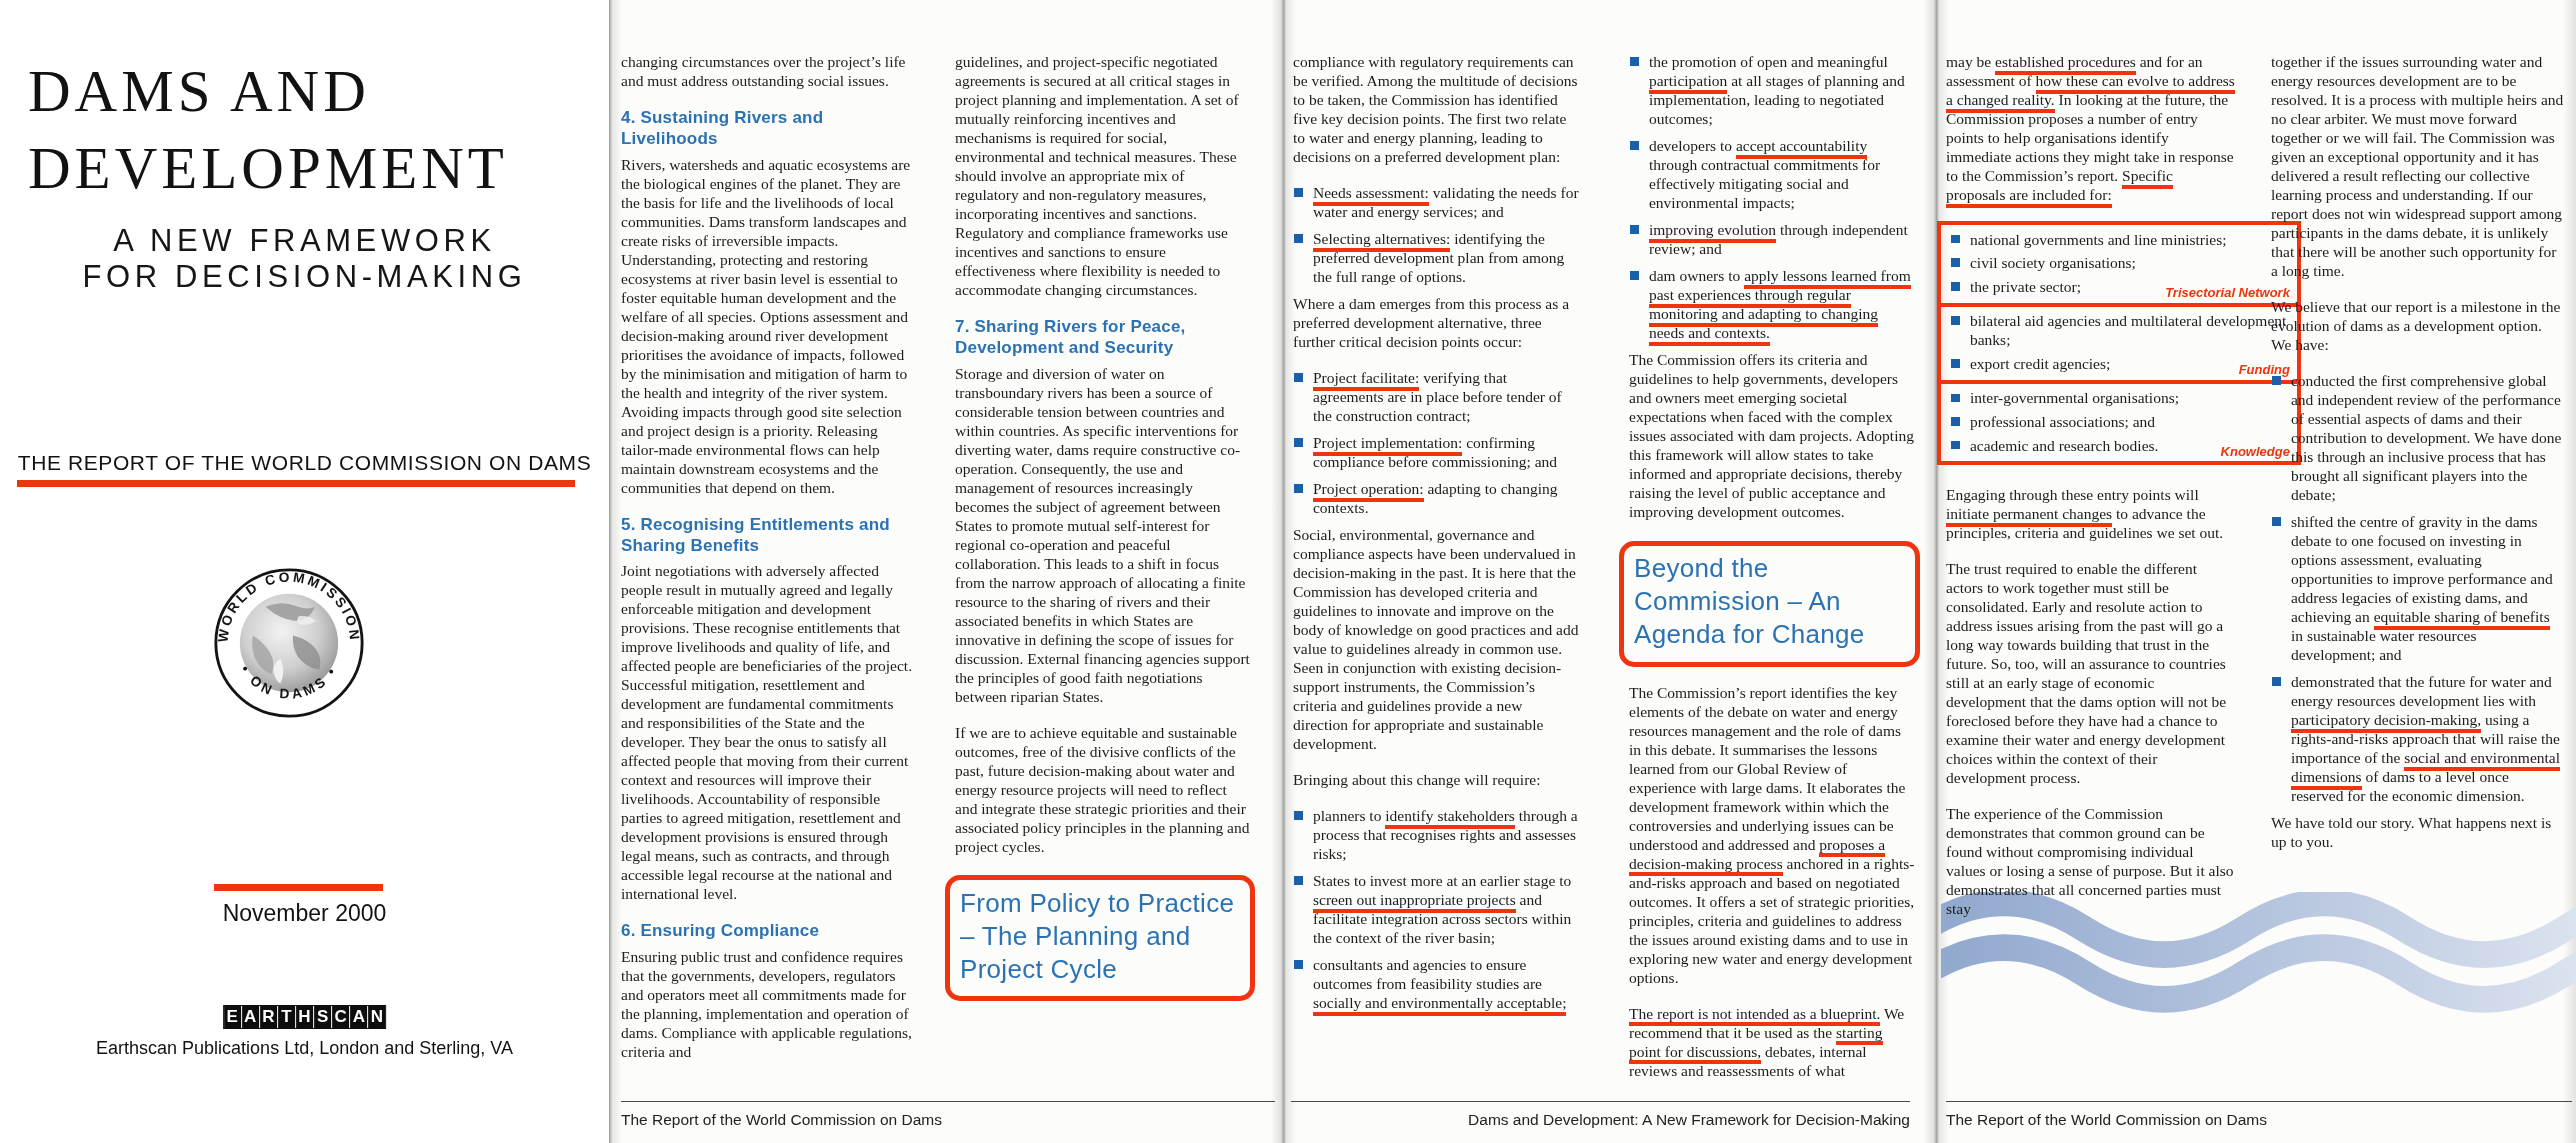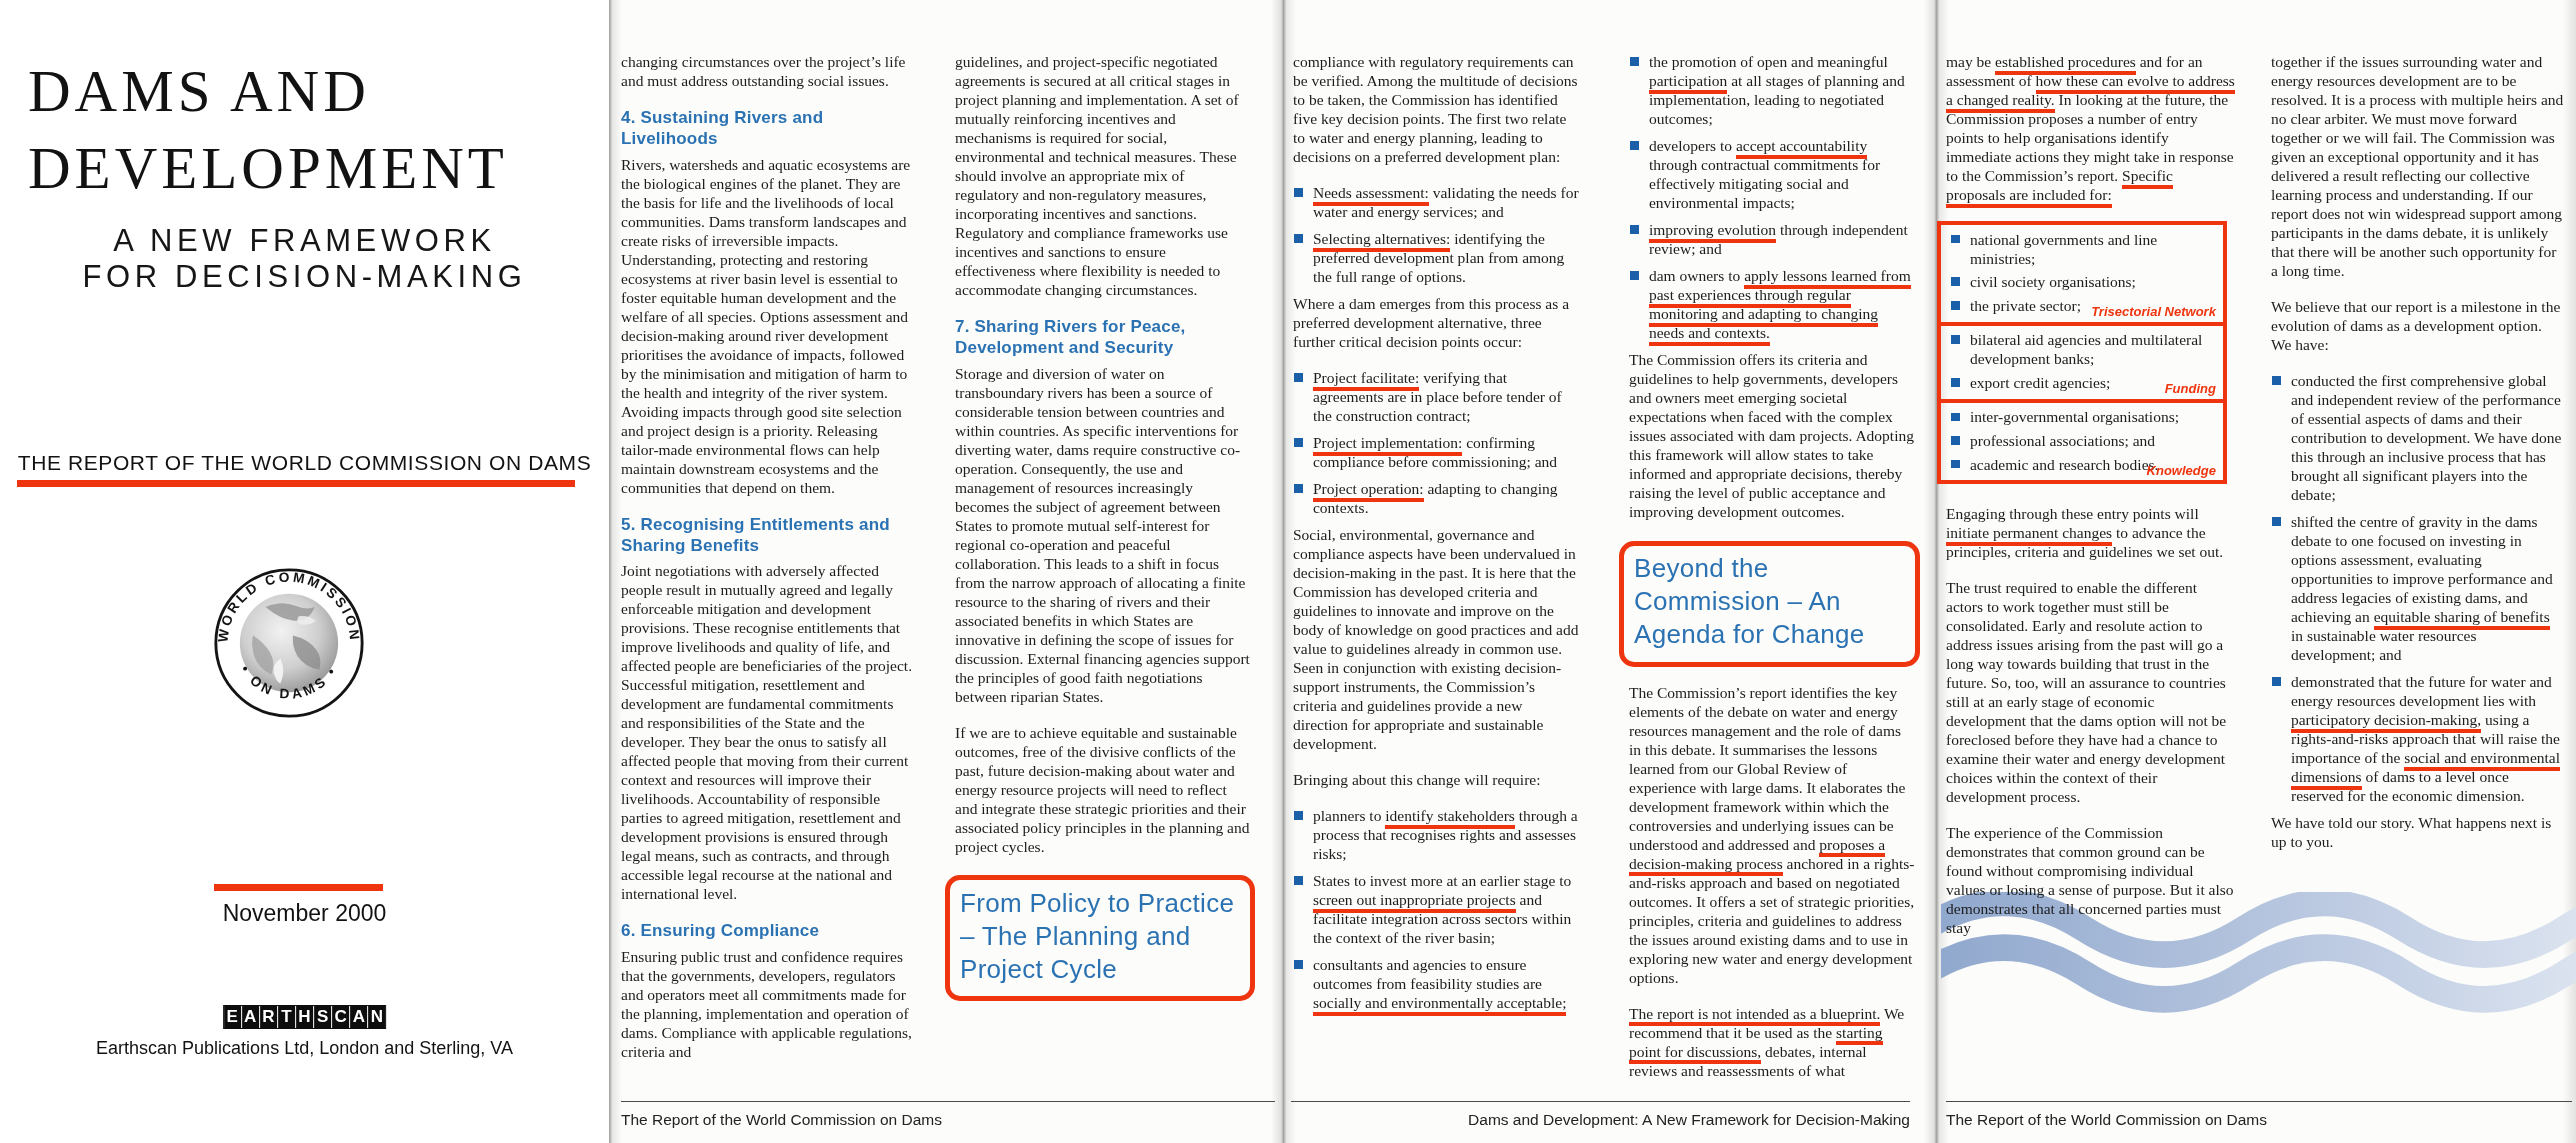--- a/index.html
+++ b/index.html
@@ -44,21 +44,21 @@
   .hbox{border:5.2px solid var(--red);border-radius:15px;margin:19.5px -4.6px 16px -10.3px;
         padding:6.9px 9.2px 10.3px 10.3px;background:transparent;}
   .hbox h2{margin:0;font-family:"Liberation Sans","DejaVu Sans",sans-serif;font-weight:400;
         color:var(--blue);font-size:26px;line-height:33px;letter-spacing:0.3px;}
   .bullet{display:flex;margin:0 0 8px 0;font-size:15.5px;line-height:19px;}
   .sq{flex:none;width:8.6px;height:8.6px;background:var(--sqblue);margin:5.2px 10.3px 0 1.1px;}
   .bt{flex:1;}
   .ru{border-bottom:4px solid var(--red);padding-bottom:0.6px;}
 
   .annot-box{position:relative;border:4px solid var(--red);margin:0 0 0 -9.2px;
-     padding:4.6px 4.6px 2.3px 5.7px;width:290px;box-sizing:border-box;background:transparent;}
+     padding:4.6px 4.6px 2.3px 5.7px;width:364px;box-sizing:border-box;background:transparent;}
   .annot-box + .annot-box{margin-top:-4px;}
   .annot-box .bullet{margin:0 0 4.6px 0;}
   .annot-box .sq{margin-left:4.6px;}
   .annot-label{position:absolute;right:6.9px;bottom:2.3px;font-family:"Liberation Sans","DejaVu Sans",sans-serif;
      font-weight:700;font-style:italic;font-size:13px;color:var(--red);white-space:nowrap;}
 
   
   .footer-rule{position:absolute;top:1101px;height:1.1px;background:#4a4a4a;z-index:2;}
   #fr1{left:621px;width:654px;} #fr2{left:1291px;width:619px;} #fr3{left:1946px;width:626px;}
   .footer-text{position:absolute;top:1111px;font-family:"Liberation Sans","DejaVu Sans",sans-serif;

